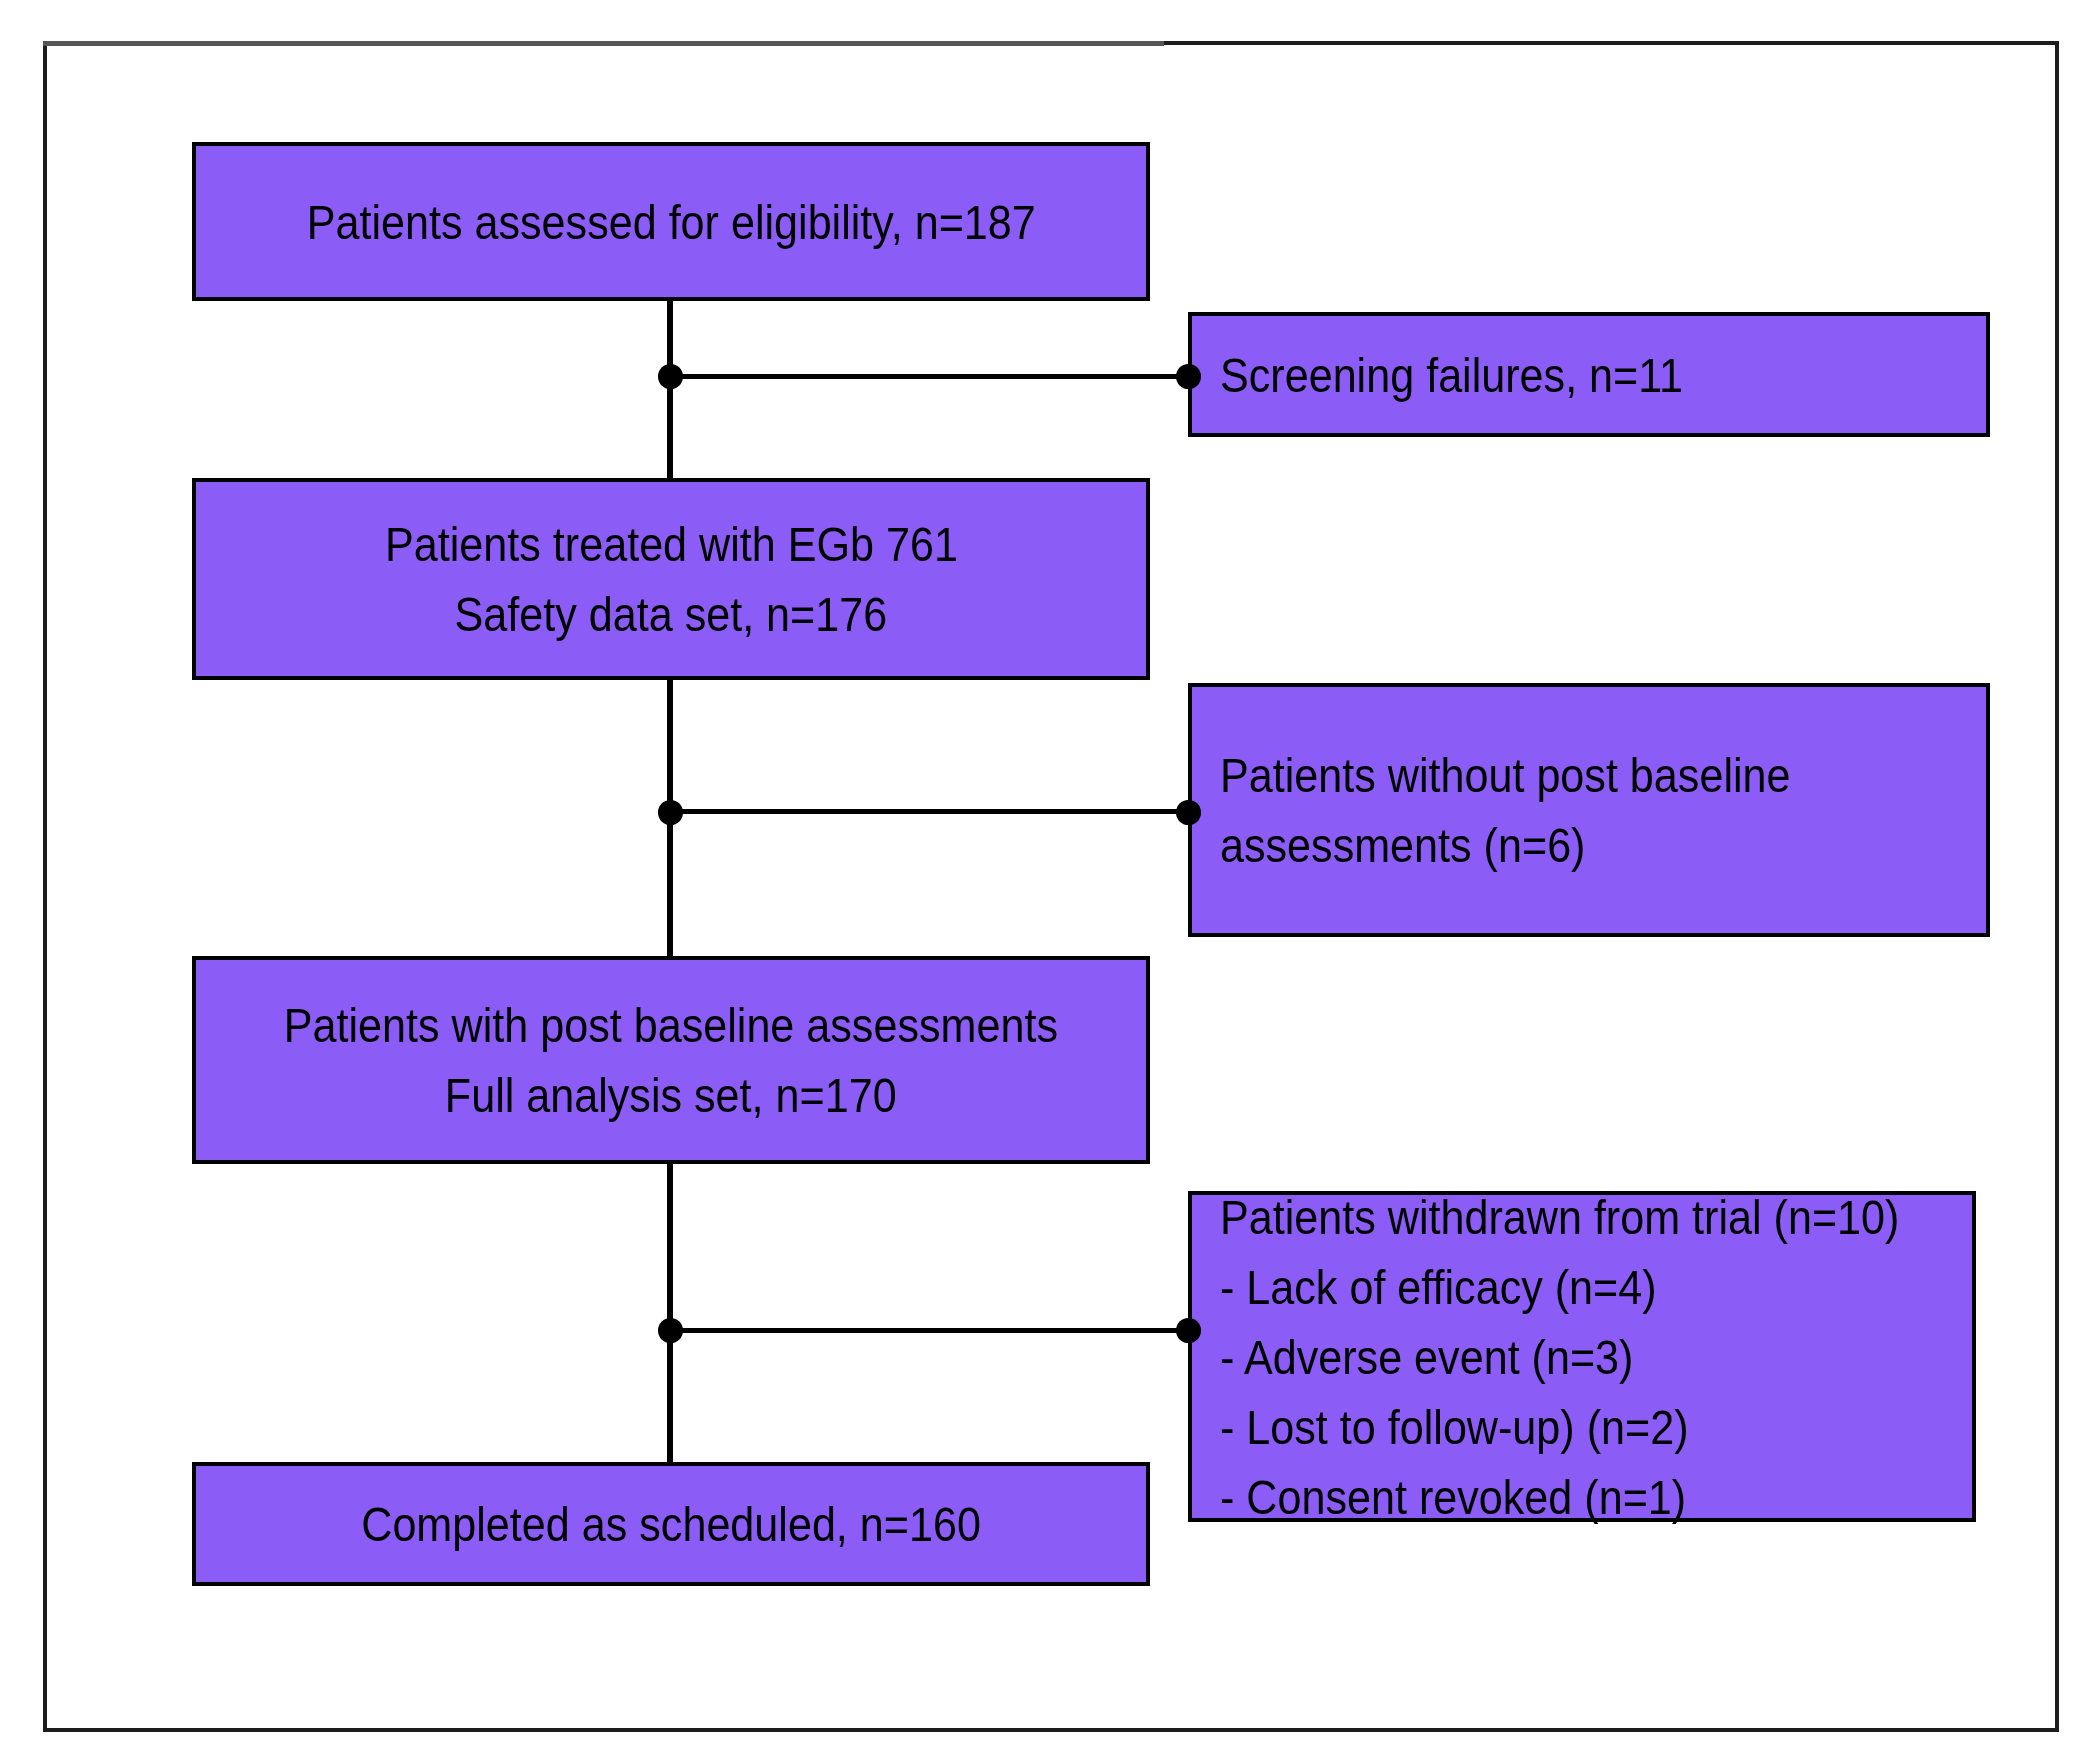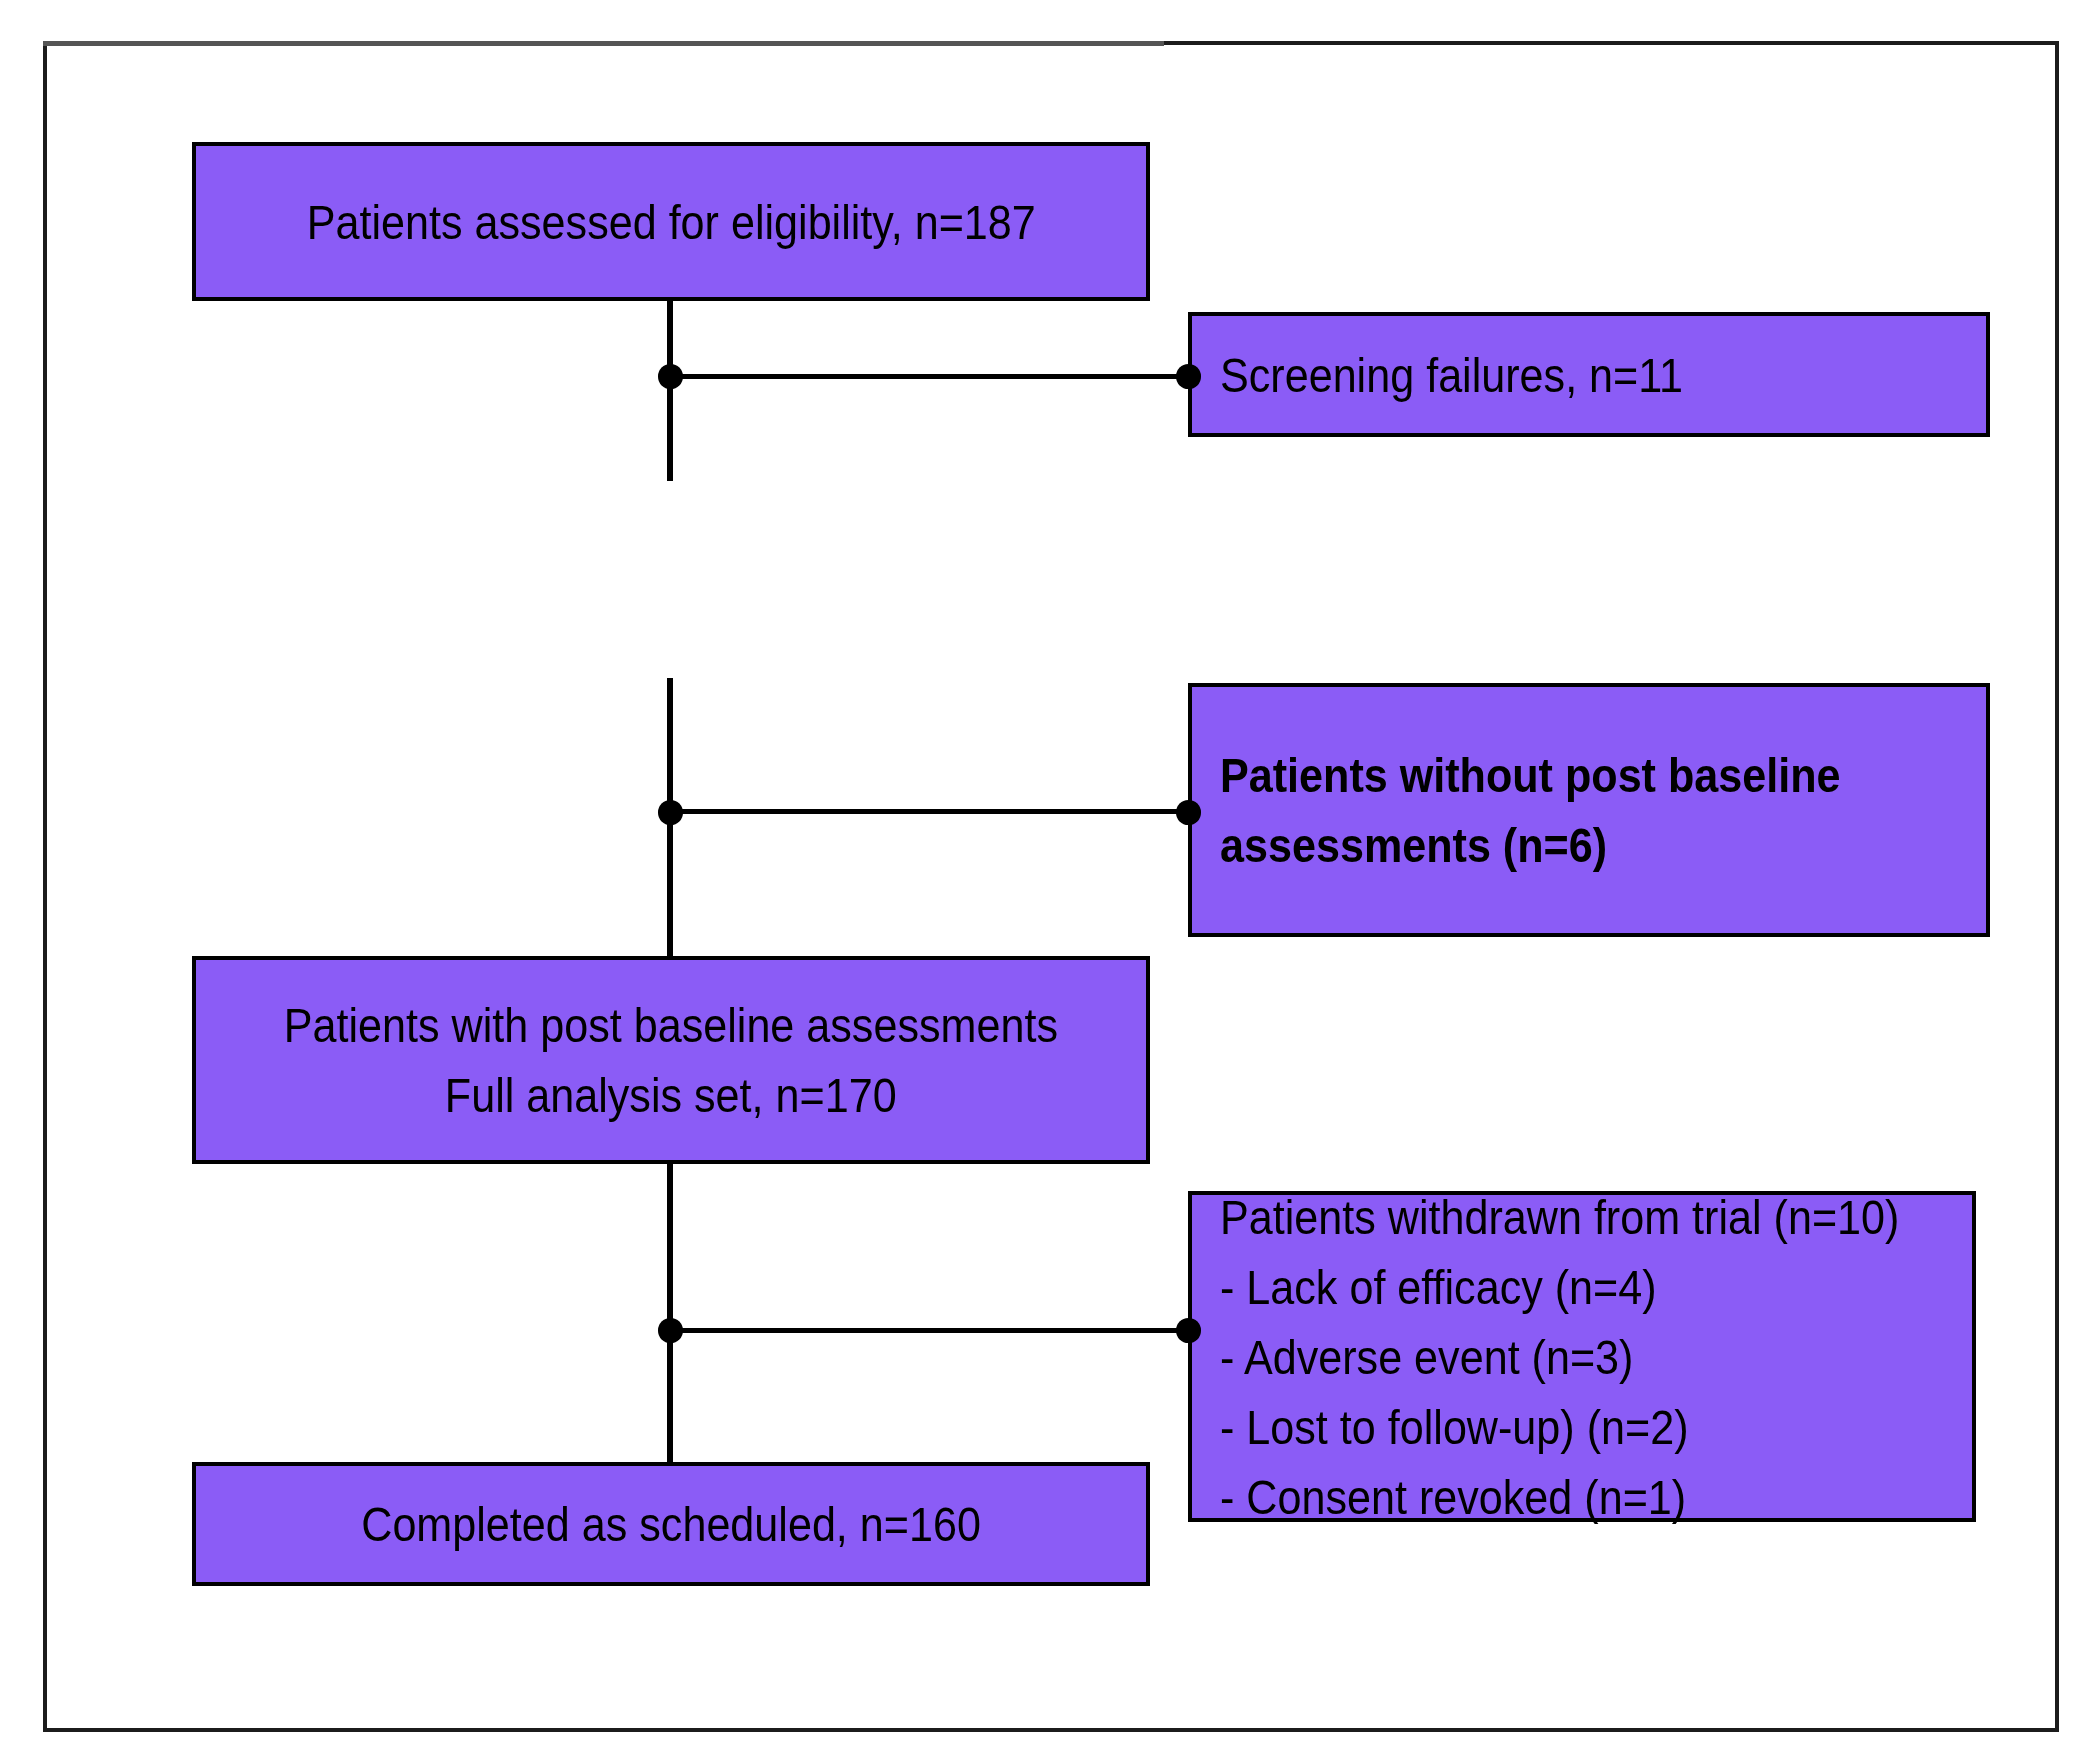--- a/index.html
+++ b/index.html
@@ -74,21 +74,21 @@
   }
 
   
   #box-eligibility { left: 192px;  top: 142px;  width: 958px; height: 159px; }
   #box-safety      { left: 192px;  top: 478px;  width: 958px; height: 202px; }
   #box-fas         { left: 192px;  top: 956px; width: 958px; height: 208px; text-align: right; }
   #box-completed   { left: 192px;  top: 1462px; width: 958px; height: 124px; }
 
   
   #box-screening-failures { left: 1188px; top: 312px;  width: 802px;  height: 125px; }
-  #box-no-post-baseline   { left: 1188px; top: 683px;  width: 802px;  height: 254px; font-weight: bold; }
+  #box-no-post-baseline   { left: 1188px; top: 683px;  width: 802px;  height: 254px; }
   #box-withdrawn          { left: 1188px; top: 1162px; width: 788px;  height: 331px; margin-top: 29px; }
 
   
   .v-line {
     position: absolute;
     left: 667px;
     width: 5.7px;
     background: #000000;
     z-index: 1;
   }
@@ -149,20 +149,24 @@
   <div class="junction-dot dot-right" id="dot-3-right"></div>
 
   <div class="node center" id="box-eligibility">
     <div class="node-line">Patients assessed for eligibility, n=187</div>
   </div>
 
   <div class="node left" id="box-screening-failures">
     <div class="node-line">Screening failures, n=11</div>
   </div>
 
+  <div class="node center" id="box-safety">
+    <div class="node-line">Patients treated with EGb 761</div>
+    <div class="node-line">Safety data set, n=176</div>
+  </div>
 
   <div class="node left" id="box-no-post-baseline">
     <div class="node-line">Patients without post baseline</div>
     <div class="node-line">assessments (n=6)</div>
   </div>
 
   <div class="node center" id="box-fas">
     <div class="node-line">Patients with post baseline assessments</div>
     <div class="node-line">Full analysis set, n=170</div>
   </div>

